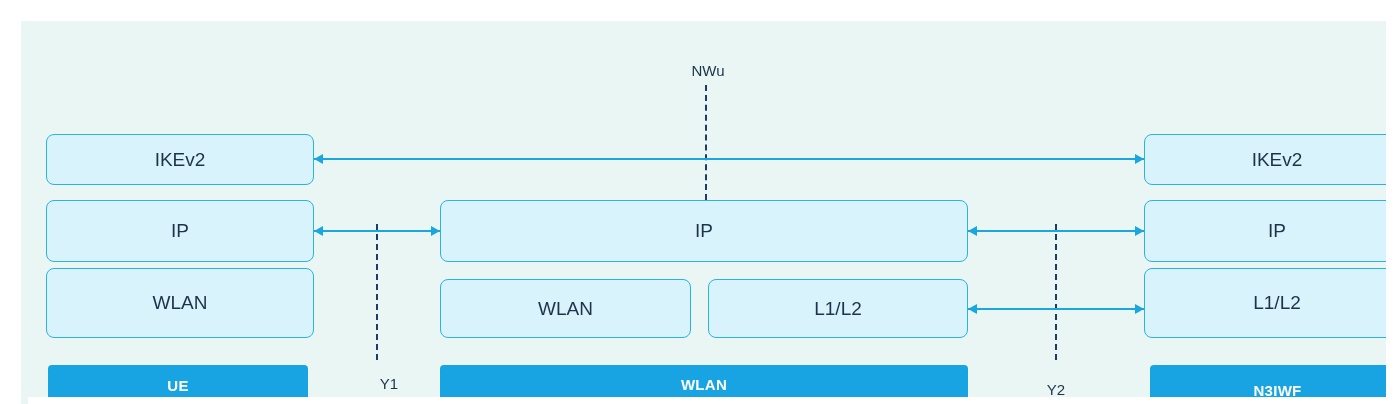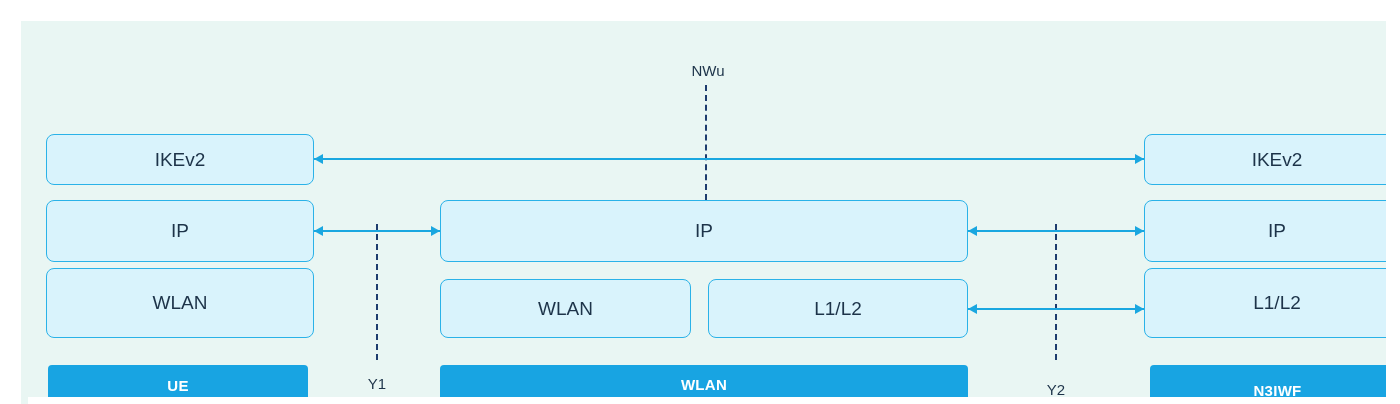--- a/index.html
+++ b/index.html
@@ -72,21 +72,21 @@
 </style>
 </head>
 <body>
 
 <div class="canvas">
 
   <div class="iface" style="left:650px; top:34px; width:60px;">NWu</div>
   <div class="dash" style="left:677px; top:57px; height:115px;"></div>
 
   <div class="dash" style="left:348px; top:196px; height:136px;"></div>
-  <div class="iface" style="left:328px; top:347px; width:42px;">Y1</div>
+  <div class="iface" style="left:328px; top:347px; width:42px;text-align:right;">Y1</div>
 
   <div class="dash" style="left:1027px; top:196px; height:136px;"></div>
   <div class="iface" style="left:1007px; top:353px; width:42px;text-align:center;">Y2</div>
 
   <div class="arrow" style="left:286px; top:130px; width:830px;"></div>
   <div class="arrow" style="left:286px; top:202px; width:126px;"></div>
   <div class="arrow" style="left:940px; top:202px; width:176px;"></div>
   <div class="arrow" style="left:940px; top:280px; width:176px;"></div>
 
   <div class="box" style="left:18px; top:106px; width:268px; height:51px;">IKEv2</div>

